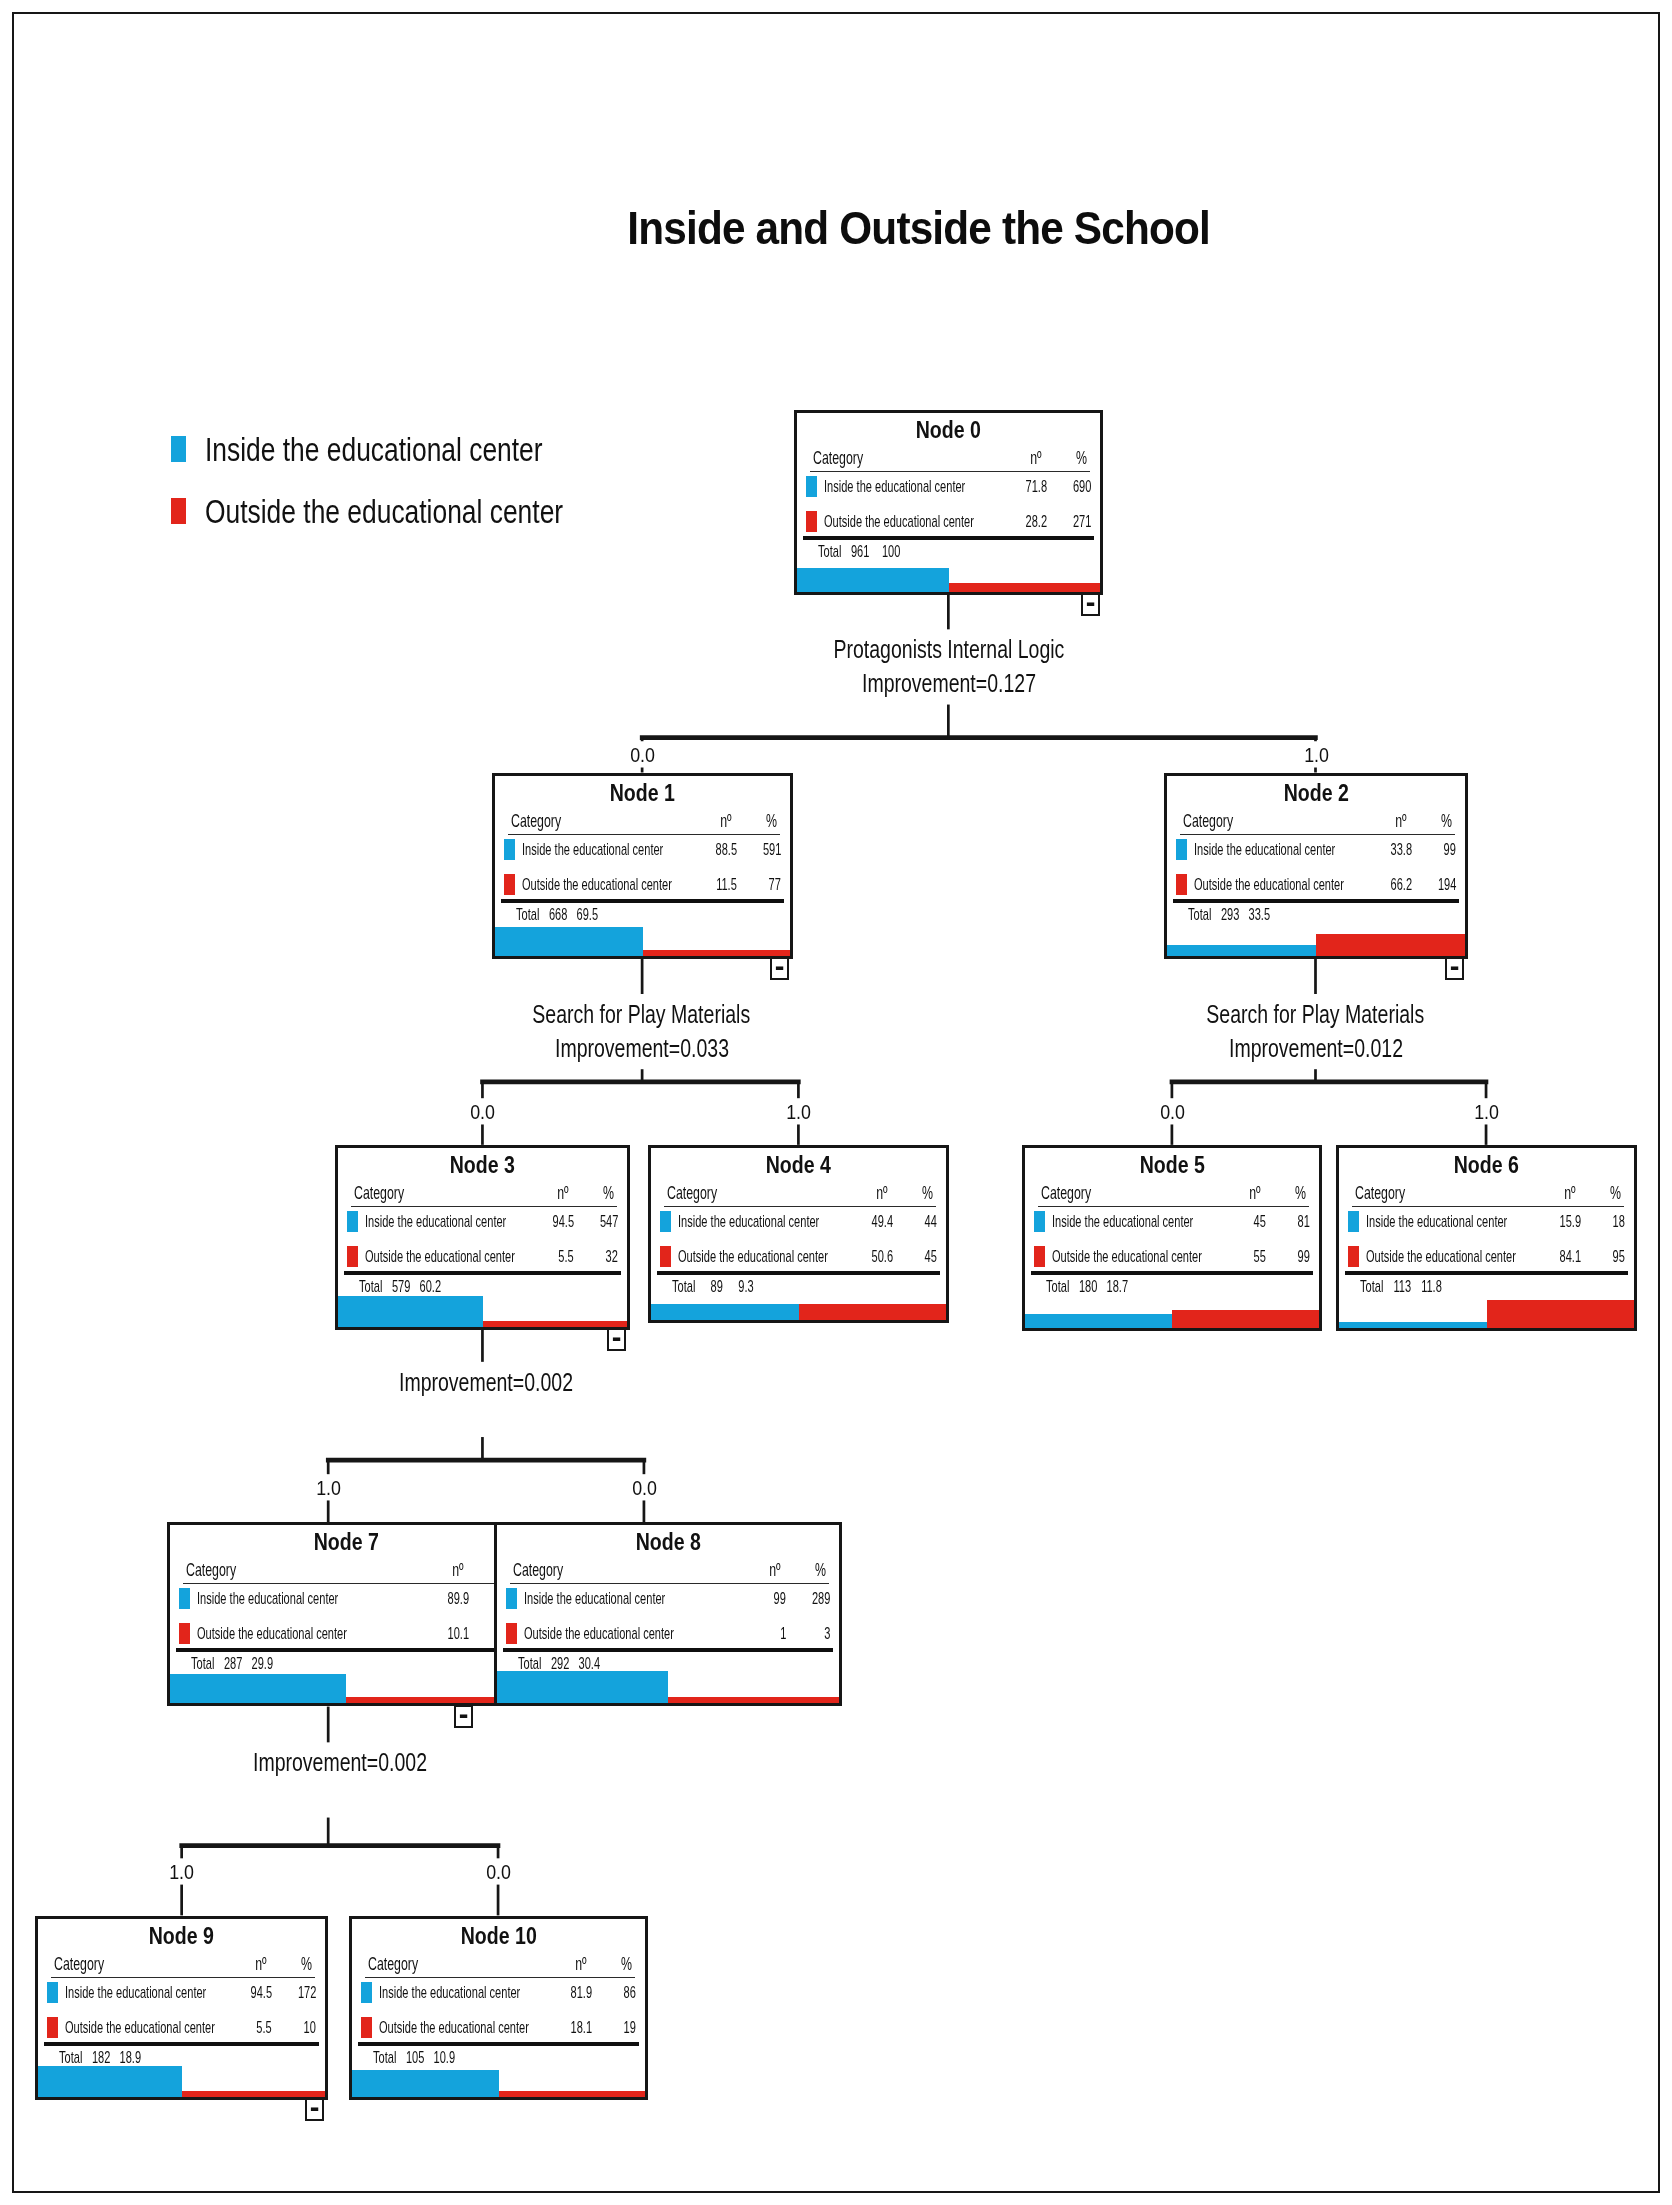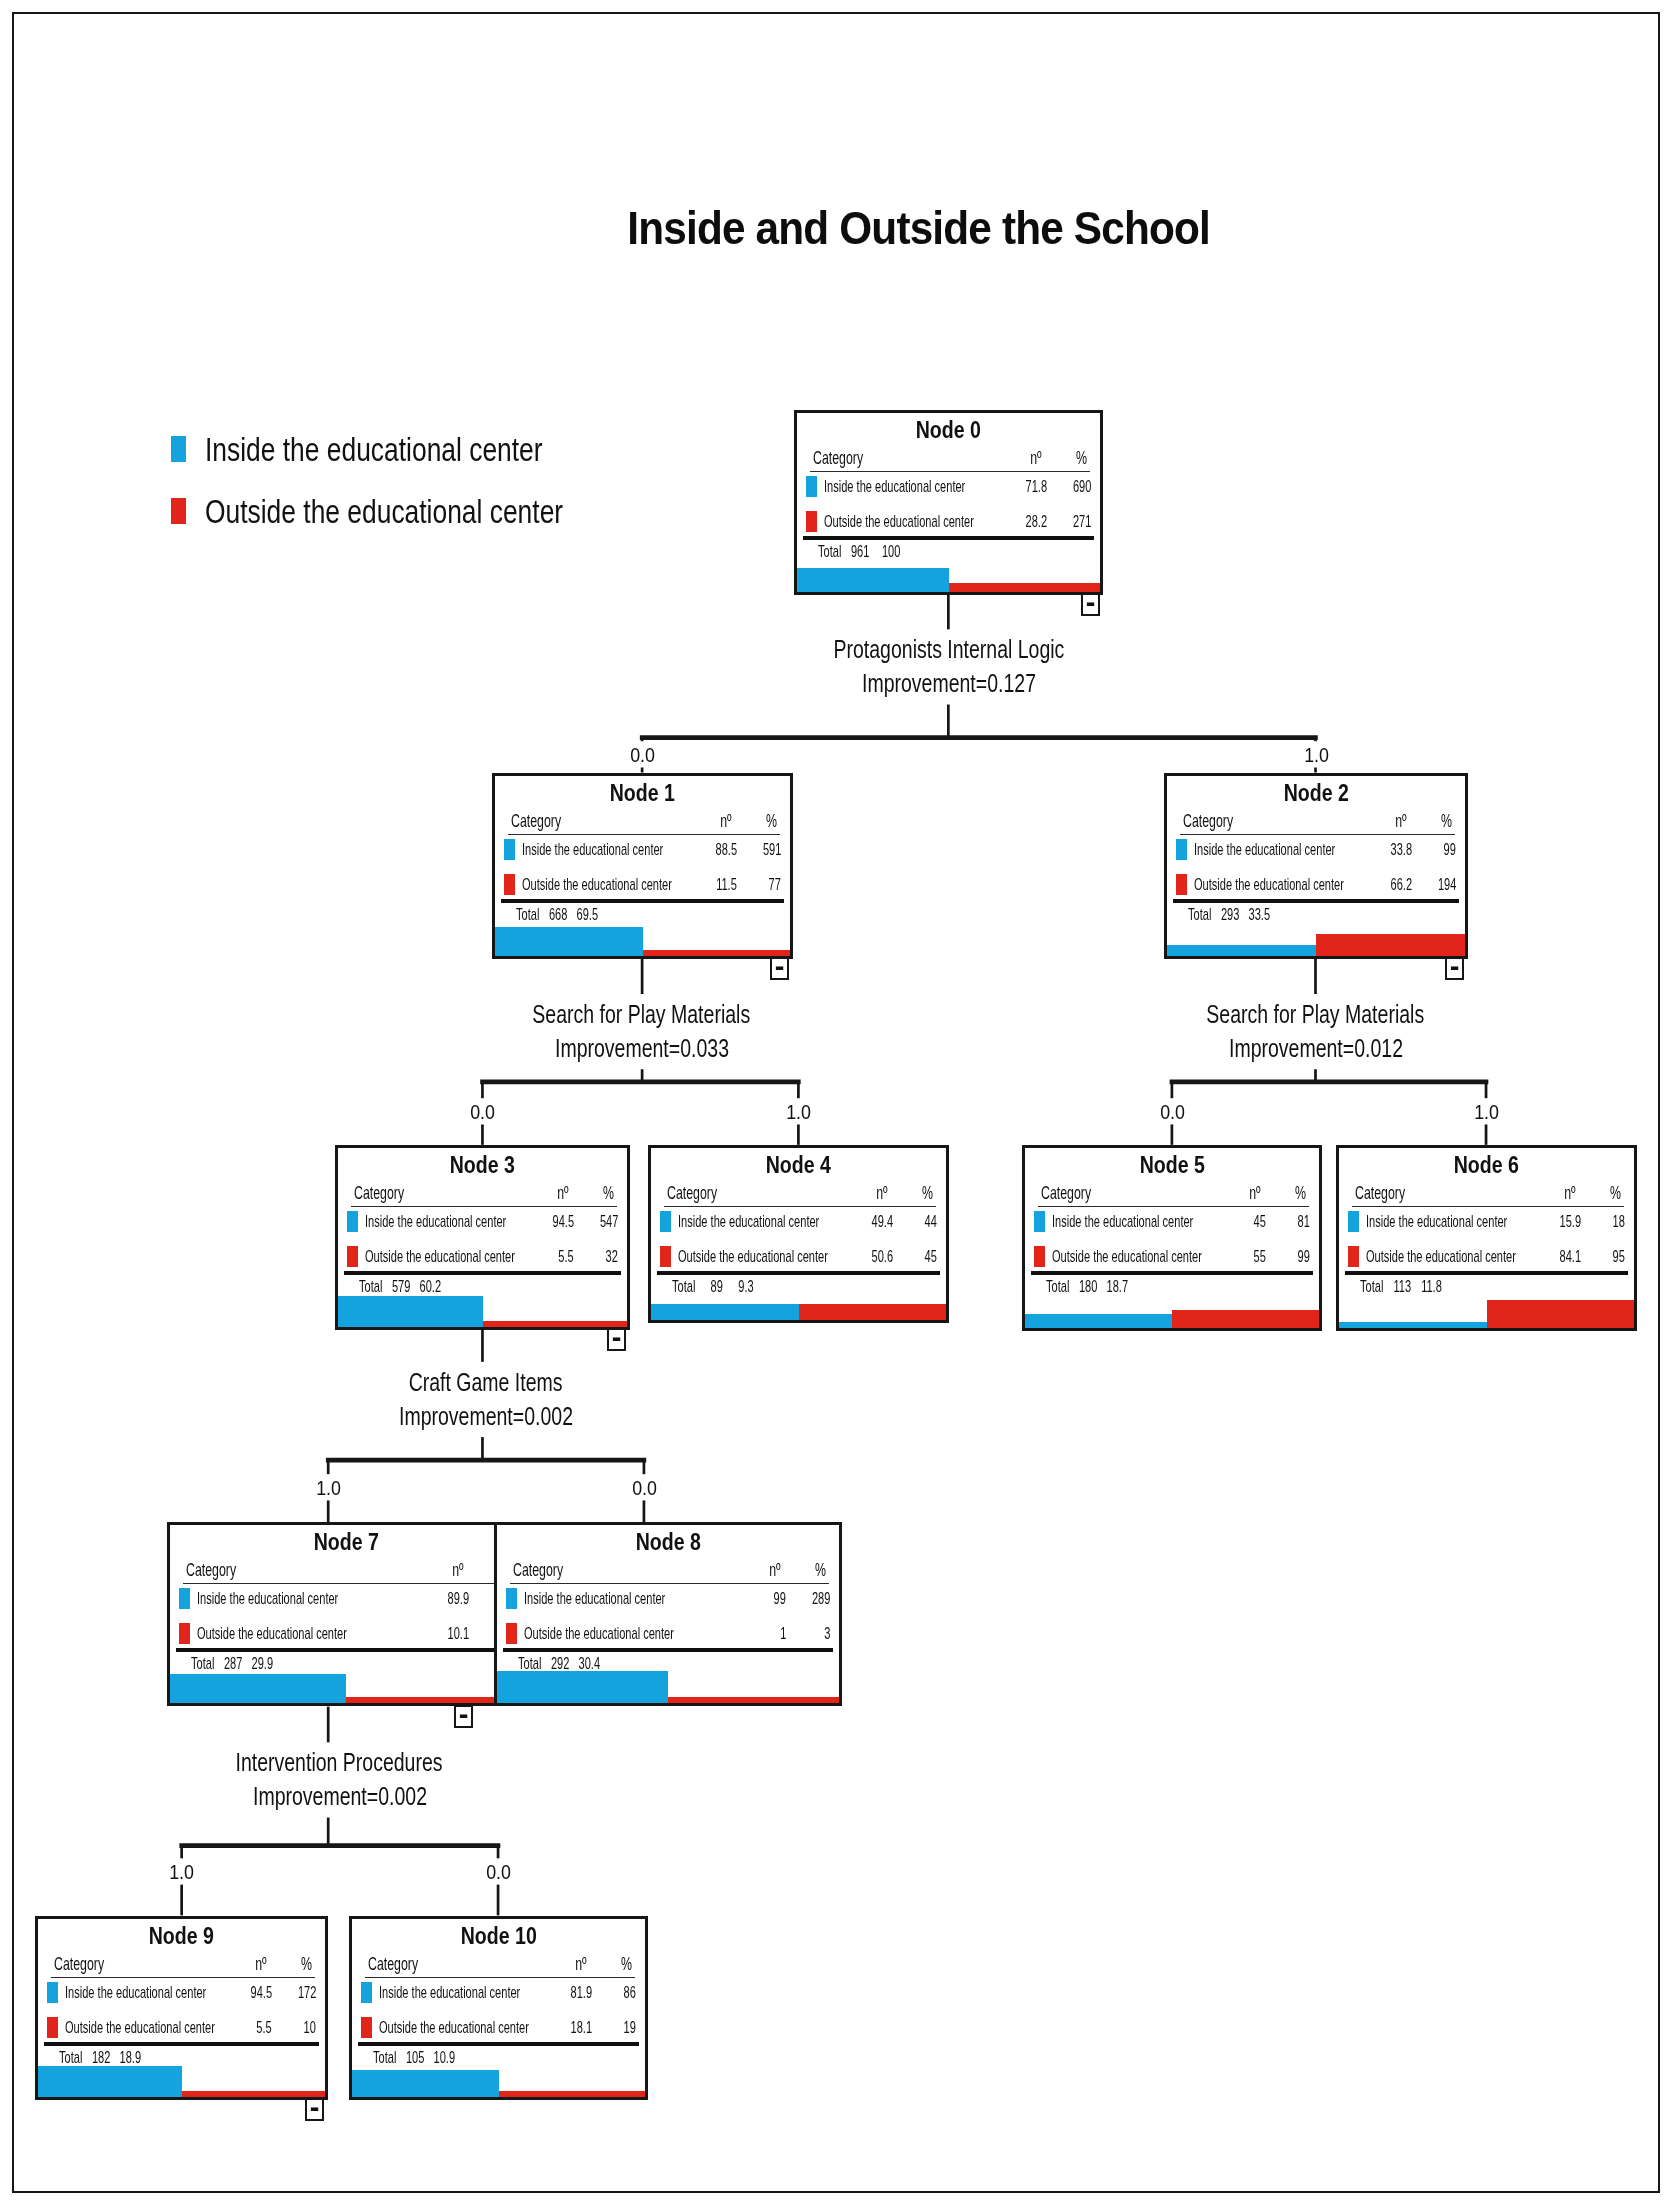--- a/index.html
+++ b/index.html
@@ -359,25 +359,23 @@
     </div>
     <div class="branch-label" style="left: 437px; top: 1100px;"><span class="cx85">0.0</span></div>
     <div class="branch-label" style="left: 753px; top: 1100px;"><span class="cx85">1.0</span></div>
     <div class="split-label" style="left: 1089px; top: 997px;">
     <div><span class="cx75">Search for Play Materials</span></div>
     <div><span class="cx75">Improvement=0.012</span></div>
     </div>
     <div class="branch-label" style="left: 1127px; top: 1100px;"><span class="cx85">0.0</span></div>
     <div class="branch-label" style="left: 1441px; top: 1100px;"><span class="cx85">1.0</span></div>
     <div class="split-label" style="left: 259px; top: 1365px;">
-    <div><span class="cx75">Craft Game Items</span></div>
     <div><span class="cx75">Improvement=0.002</span></div>
     </div>
     <div class="branch-label" style="left: 283px; top: 1476px;"><span class="cx85">1.0</span></div>
     <div class="branch-label" style="left: 599px; top: 1476px;"><span class="cx85">0.0</span></div>
     <div class="split-label" style="left: 113px; top: 1745px;">
-    <div><span class="cx75">Intervention Procedures</span></div>
     <div><span class="cx75">Improvement=0.002</span></div>
     </div>
     <div class="branch-label" style="left: 136px; top: 1860px;"><span class="cx85">1.0</span></div>
     <div class="branch-label" style="left: 453px; top: 1860px;"><span class="cx85">0.0</span></div>
   </div>
 
 
 </body></html>

